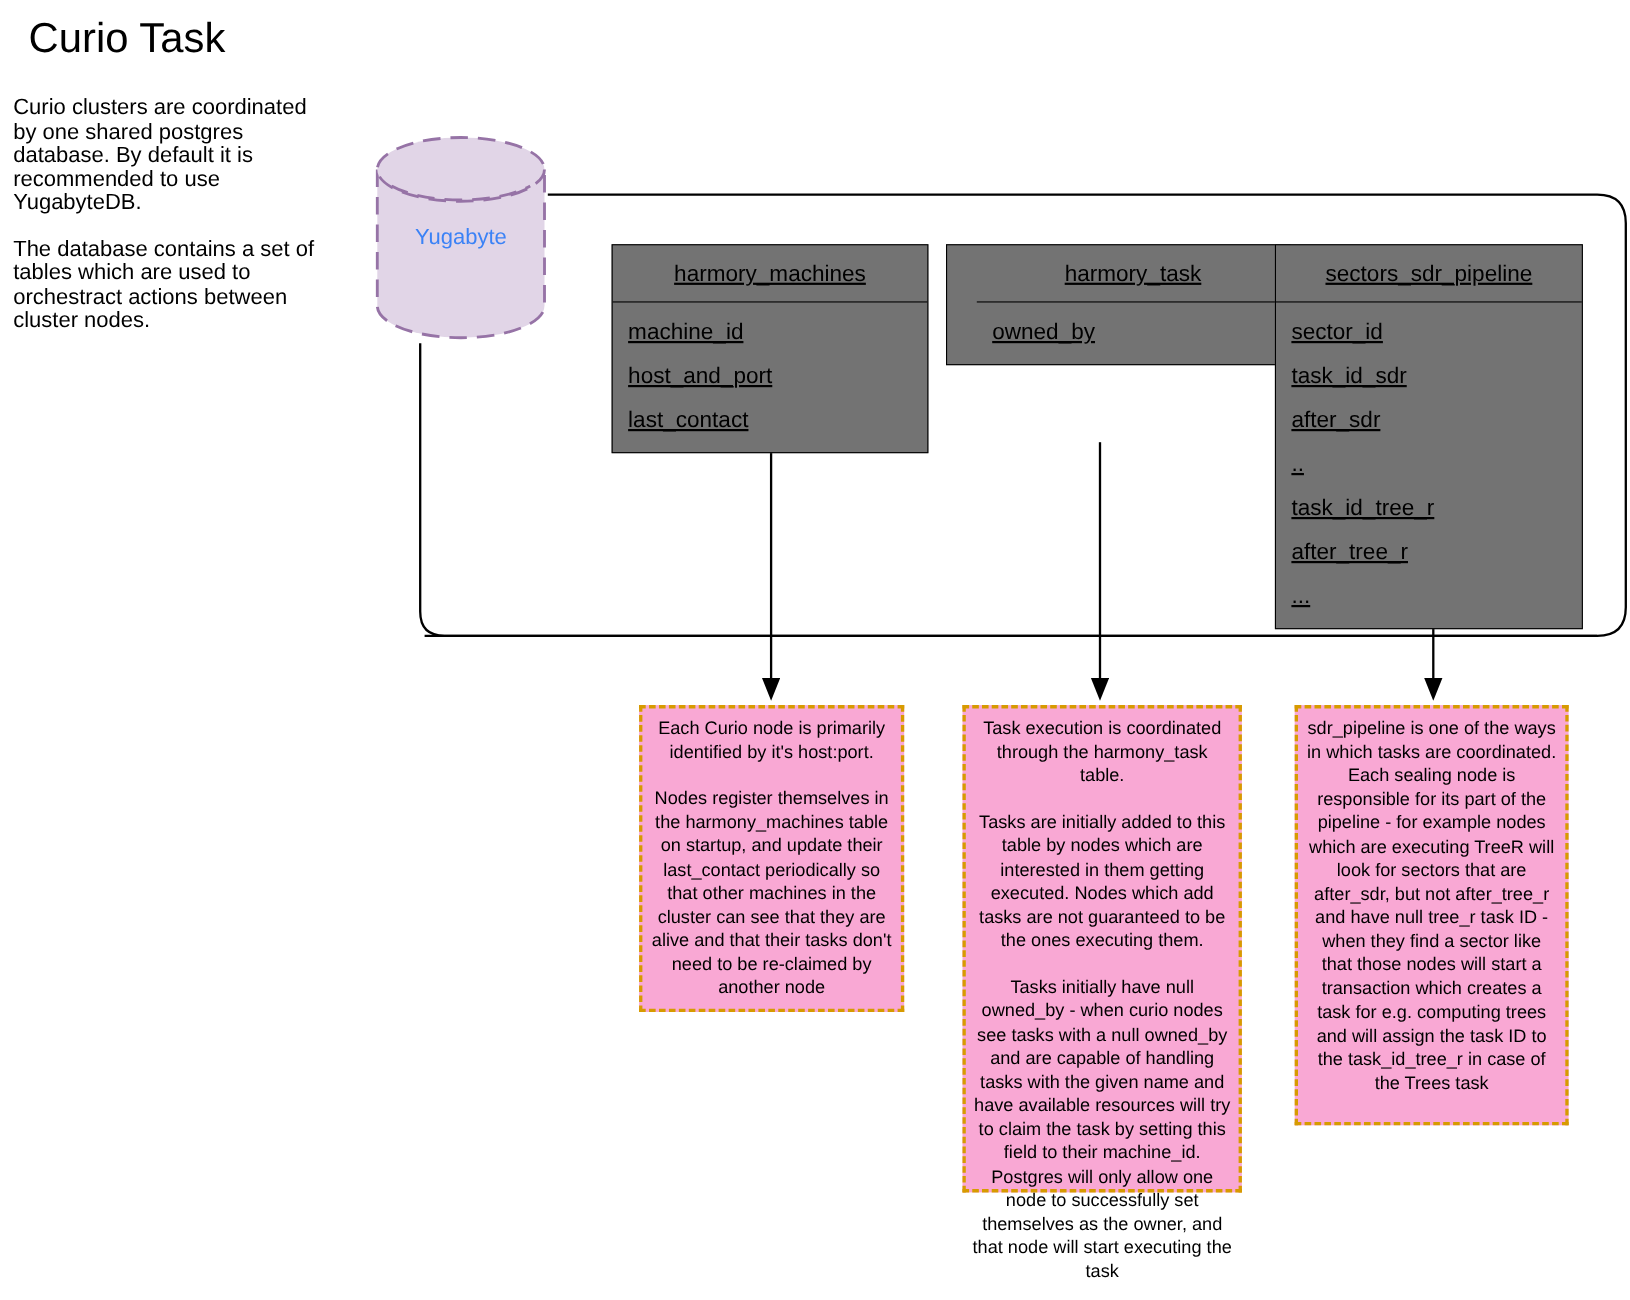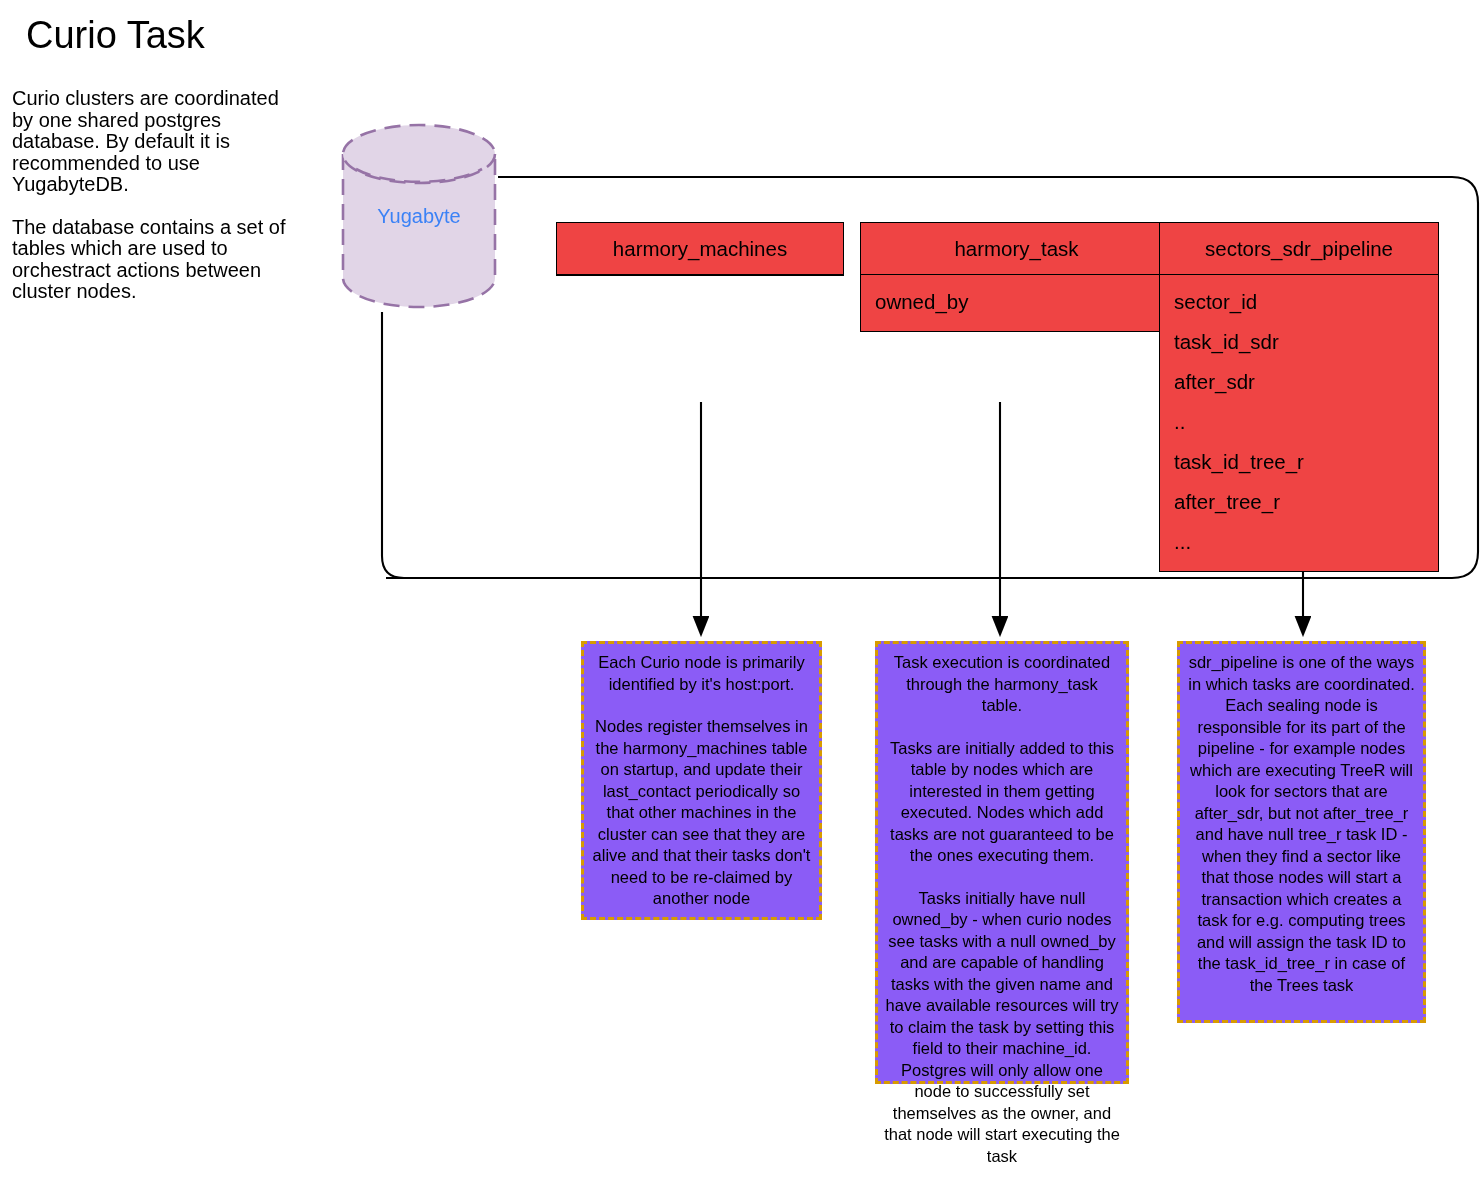--- a/index.html
+++ b/index.html
@@ -82,21 +82,22 @@
     justify-content: center;
     font-size: 20px;
     color: #3b82f6;
   }
 
   
   .er-table {
     position: absolute;
     box-sizing: border-box;
     border: 1.6px solid #000000;
-    background: #ef4444;
+    background: #737373;
+    text-decoration: underline;
   }
   .er-table .er-title {
     box-sizing: border-box;
     height: 52px;
     border-bottom: 1.6px solid #000000;
     display: flex;
     align-items: center;
     justify-content: center;
     font-size: 20.5px;
   }
@@ -105,28 +106,28 @@
     padding: 7px 0 9px 14px;
   }
   .er-table .er-field {
     font-size: 20.5px;
     line-height: 40px;
     height: 40px;
     white-space: nowrap;
   }
 
   #table-harmony-machines { left: 556px; top: 222px; width: 288px; }
-  #table-harmony-task     { left: 860px; top: 222px; width: 313px; }
+  #table-harmony-task     { left: 860px; top: 222px; width: 313px; padding-left: 27px; }
   #table-sectors-pipeline { left: 1159px; top: 222px; width: 280px; }
 
   
   .note-box {
     position: absolute;
     box-sizing: border-box;
-    background: #8b5cf6;
+    background: #f9a8d4;
     border: 3px dashed #d79b00;
     text-align: center;
     font-size: 16.5px;
     line-height: 21.5px;
     padding: 8px 6px 10px 6px;
   }
   .note-box p { margin: 0; }
   .note-box p + p { margin-top: 21px; }
 
   #note-machines  { left: 581px;  top: 641px; width: 241px;  height: 279px; }
@@ -167,20 +168,25 @@
     <svg class="cyl-svg" width="158" height="188" viewBox="0 0 158 188">
       <path d="M 3 32 L 3 156 A 76 29 0 0 0 155 156 L 155 32 Z" fill="#e1d5e7" stroke="#9673a6" stroke-width="2.6" stroke-dasharray="16 9"></path>
       <ellipse cx="79" cy="32" rx="76" ry="29" fill="#e1d5e7" stroke="#9673a6" stroke-width="2.6" stroke-dasharray="16 9"></ellipse>
       <path d="M 16 47 A 76 29 0 0 0 142 47" fill="none" stroke="#9673a6" stroke-width="2.6" stroke-dasharray="16 9"></path>
     </svg>
     <div class="cyl-label">Yugabyte</div>
   </div>
 
   <div class="er-table" id="table-harmony-machines">
     <div class="er-title">harmory_machines</div>
+    <div class="er-fields">
+      <div class="er-field">machine_id</div>
+      <div class="er-field">host_and_port</div>
+      <div class="er-field">last_contact</div>
+    </div>
   </div>
 
   <div class="er-table" id="table-harmony-task">
     <div class="er-title">harmory_task</div>
     <div class="er-fields">
       <div class="er-field">owned_by</div>
     </div>
   </div>
 
   <div class="er-table" id="table-sectors-pipeline">

